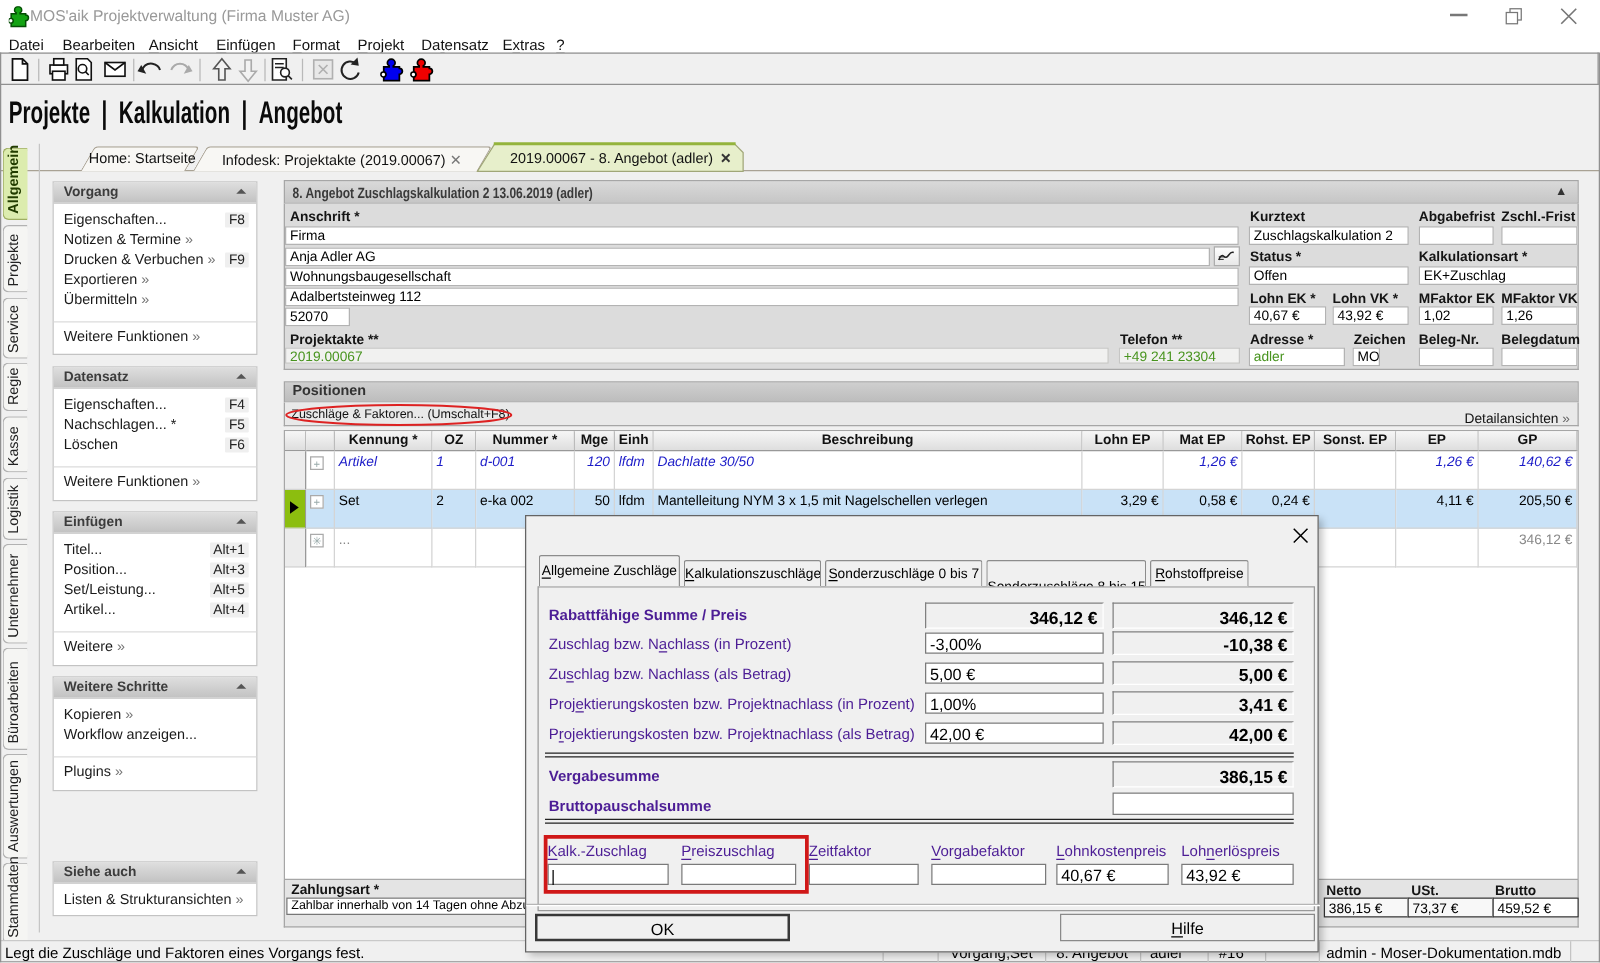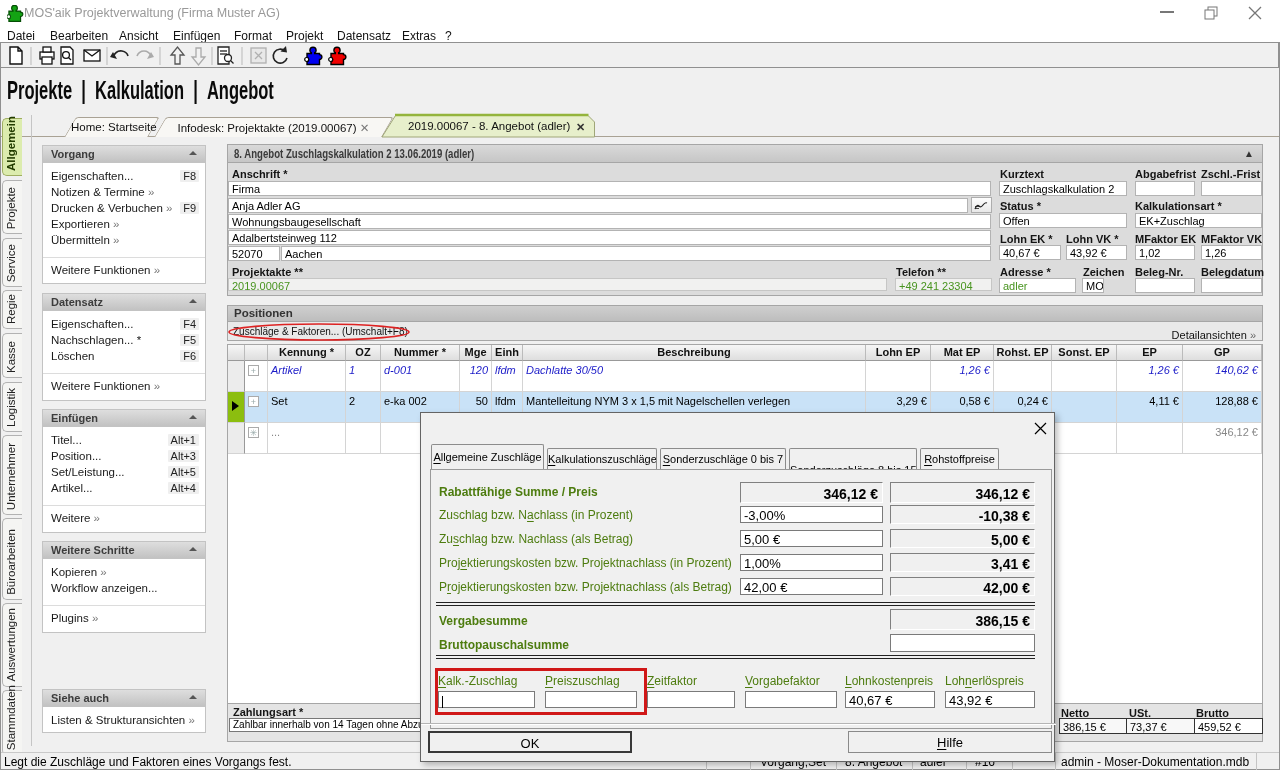--- a/index.html
+++ b/index.html
@@ -50,21 +50,21 @@
 .sel{background:#c9e2f7;}
 .exp{display:inline-block;width:11px;height:11px;border:1px solid #aaa;background:#fff;font-size:9px;line-height:10px;text-align:center;color:#9aa;box-sizing:border-box;margin-top:1px;}
 
 #zstrip{left:0;top:560px;width:1036px;height:38px;background:#e4e4e4;border:1px solid #a6a6a6;border-top:none;box-sizing:border-box;}
 .statusbar{left:0;top:752px;width:1280px;height:18px;background:#f0f0f0;border-top:1px solid #c9c9c9;font-size:12px;color:#1a1a1a;}
 
 #dlg{left:420px;top:412px;width:635px;height:350px;background:#f0f0f0;border:1px solid #646464;box-sizing:border-box;z-index:50;box-shadow:3px 3px 6px rgba(0,0,0,.25);}
 #dtitle{left:0;top:0;width:100%;height:32px;background:#fff;}
 #dtitle .t{position:absolute;left:13px;top:8px;font-size:13px;color:#000;}
 .dtabs{position:absolute;top:35px;height:21px;box-sizing:border-box;border:1px solid #8c8c8c;border-bottom:none;background:#f0f0f0;font-size:11px;color:#000;text-align:center;border-radius:2px 2px 0 0;white-space:nowrap;overflow:hidden;}
-.dlbl{position:absolute;font-size:12px;color:#4d7c0f;white-space:nowrap;}
+.dlbl{position:absolute;font-size:12px;color:#4c1d95;white-space:nowrap;}
 .dfield{position:absolute;box-sizing:border-box;font-size:13px;}
 .ed{background:#fff;border:1px solid #7a7a7a;padding:1px 0 0 3px;}
 .rof{background:#f0f0f0;border:1px solid #808080;border-right-color:#fff;border-bottom-color:#fff;font-weight:bold;text-align:right;padding:2px 4px 0 0;font-size:14px;}
 .btn{position:absolute;box-sizing:border-box;height:22px;background:#f0f0f0;border:1px solid #8a8a8a;text-align:center;font-size:13px;padding-top:3px;}
 u{text-decoration-thickness:1px;text-underline-offset:2px;}
 </style></head>
 <body>
 
 <div class="ab" id="titlebar"></div>
 <svg class="ab" style="left:7px;top:5px" width="17" height="18" viewBox="0 0 17 18">
@@ -263,21 +263,20 @@
   <div class="fin" style="left:1px;top:54px;width:740px;height:15px">Anja Adler AG</div>
   <div class="ab" style="left:744px;top:53px;width:21px;height:16px;background:linear-gradient(#fdfdfd,#e8e8e8);border:1px solid #adadad;box-sizing:border-box">
     <svg width="17" height="12" style="margin:1px 0 0 1px">
         <path d="M2 9 Q4 4 6 6 Q8 8 10 5 Q12 2 14 3" fill="none" stroke="#222" stroke-width="1.2"></path>
         <path d="M2 6.5 L7 6.5 M2 8.5 L6 8.5" stroke="#222" stroke-width="0.8"></path>
       </svg>
   </div>
   <div class="fin" style="left:1px;top:70px;width:763px;height:15px">Wohnungsbaugesellschaft</div>
   <div class="fin" style="left:1px;top:86px;width:763px;height:15px">Adalbertsteinweg 112</div>
   <div class="fin" style="left:1px;top:102px;width:52px;height:15px">52070</div>
-  <div class="fin" style="left:54px;top:102px;width:710px;height:15px">Aachen</div>
   <div class="flabel" style="left:5px;top:122px">Projektakte **</div>
   <div class="fin ro grn" style="left:1px;top:134px;width:659px;height:13px">2019.00067</div>
   <div class="flabel" style="left:669px;top:122px">Telefon **</div>
   <div class="fin ro grn" style="left:668px;top:134px;width:97px;height:13px">+49 241 23304</div>
 
   <div class="flabel" style="left:773px;top:24px">Kurztext</div>
   <div class="fin" style="left:772px;top:37px;width:128px;height:15px">Zuschlagskalkulation 2</div>
   <div class="flabel" style="left:908px;top:24px">Abgabefrist</div>
   <div class="fin" style="left:908px;top:37px;width:60px;height:15px"></div>
   <div class="flabel" style="left:974px;top:24px">Zschl.-Frist</div>
@@ -351,21 +350,21 @@
     <div class="gc sel" style="left:118px;top:47px;width:35px;height:31px">2</div>
     <div class="gc sel" style="left:153px;top:47px;width:79px;height:31px">e-ka 002</div>
     <div class="gc sel num" style="left:232px;top:47px;width:32px;height:31px">50</div>
     <div class="gc sel" style="left:264px;top:47px;width:31px;height:31px">lfdm</div>
     <div class="gc sel" style="left:295px;top:47px;width:343px;height:31px">Mantelleitung NYM 3 x 1,5 mit Nagelschellen verlegen</div>
     <div class="gc sel num" style="left:638px;top:47px;width:65px;height:31px">3,29 €</div>
     <div class="gc sel num" style="left:703px;top:47px;width:63px;height:31px">0,58 €</div>
     <div class="gc sel num" style="left:766px;top:47px;width:58px;height:31px">0,24 €</div>
     <div class="gc sel" style="left:824px;top:47px;width:65px;height:31px"></div>
     <div class="gc sel num" style="left:889px;top:47px;width:66px;height:31px">4,11 €</div>
-    <div class="gc sel num" style="left:955px;top:47px;width:79px;height:31px">128,88 €</div>
+    <div class="gc sel num" style="left:955px;top:47px;width:79px;height:31px">205,50 €</div>
 
     <div class="gc" style="left:0;top:78px;width:17px;height:31px;background:#ececec;border-right:1px solid #999"></div>
     <div class="gc" style="left:17px;top:78px;width:23px;height:31px"><span class="exp">✳</span></div>
     <div class="gc" style="left:40px;top:78px;width:78px;height:31px;color:#888">...</div>
     <div class="gc" style="left:118px;top:78px;width:35px;height:31px"></div>
     <div class="gc" style="left:153px;top:78px;width:79px;height:31px"></div>
     <div class="gc" style="left:232px;top:78px;width:32px;height:31px"></div>
     <div class="gc" style="left:264px;top:78px;width:31px;height:31px"></div>
     <div class="gc" style="left:295px;top:78px;width:343px;height:31px"></div>
     <div class="gc" style="left:638px;top:78px;width:65px;height:31px"></div>

